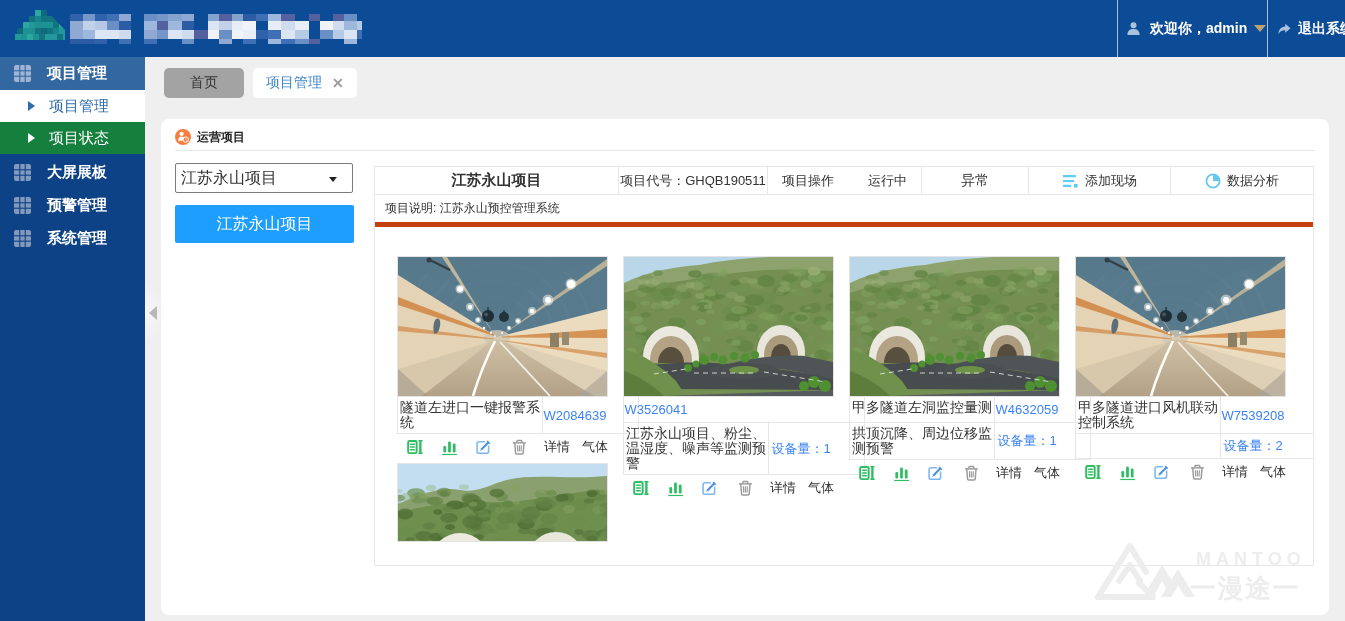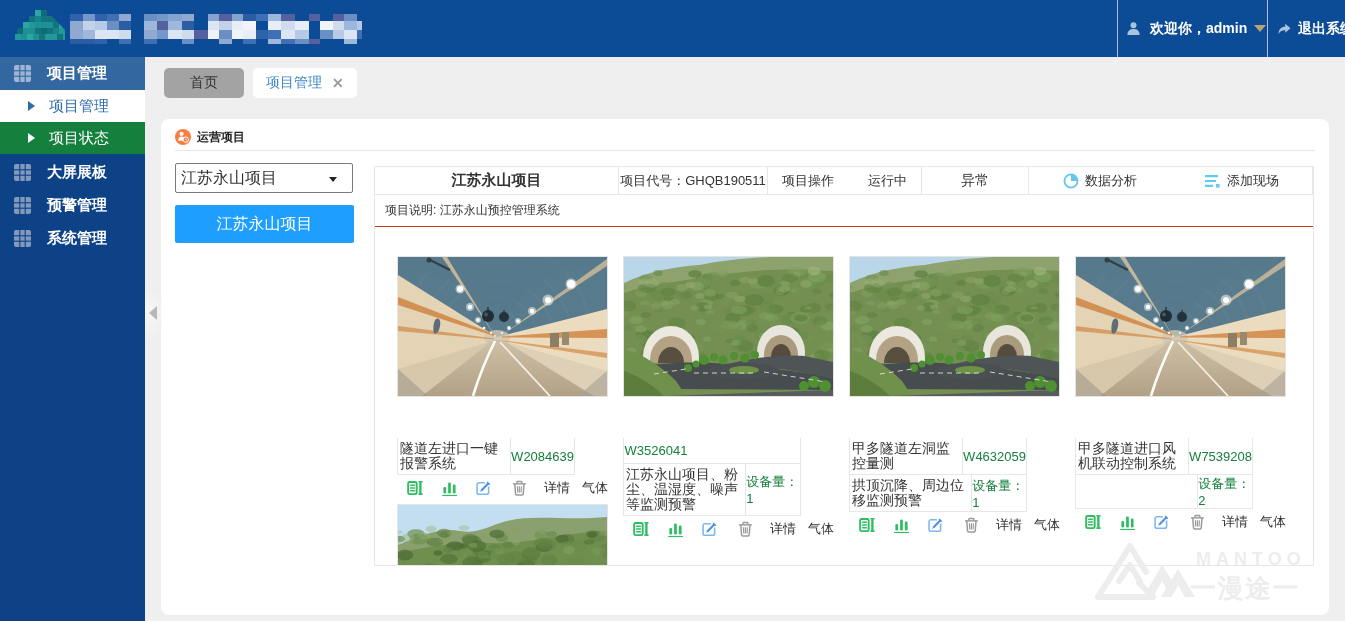--- a/index.html
+++ b/index.html
@@ -37,30 +37,30 @@
 
 #sel { position:absolute; left:14px; top:44px; width:178px; height:30px; border:1px solid #7a7a7a; border-radius:2px; background:#fff; font-size:16px; color:#333; display:flex; align-items:center; padding-left:5px; }
 #sel .arr { position:absolute; right:15px; top:13px; width:0; height:0; border-left:4.5px solid transparent; border-right:4.5px solid transparent; border-top:5.5px solid #222; }
 .pbtn { position:absolute; left:14px; width:179px; height:38px; display:flex; align-items:center; justify-content:center; font-size:16px; border-radius:2px; }
 #btn1 { top:86px; background:#1e9fff; color:#fff; }
 #btn2 { top:127px; background:#fff; color:#333; border:1px solid #ddd; height:36px; }
 
 #tbl { position:absolute; left:213px; top:47px; width:940px; height:400px; border:1px solid #e7e7e7; overflow:hidden; font-size:14px; color:#333; }
 #trow1 { display:flex; height:28px; border-bottom:1px solid #e7e7e7; }
 #trow1 .c { display:flex; align-items:center; justify-content:center; border-right:1px solid #e7e7e7; }
-#trow2 { display:flex; align-items:center; height:32px; border-bottom:1px solid #c2410c; padding-left:10px; font-size:12px; }
+#trow2 { display:flex; align-items:center; height:32px; border-bottom:5px solid #c2410c; padding-left:10px; font-size:12px; }
 #cards { position:relative; height:337px; }
 .card { position:absolute; width:211px; }
 .cimg { width:211px; height:141px; border:1px solid #e4e4e4; }
 .cimg svg { display:block; }
-.crows { width:178px; border:1px solid #e7e7e7; border-top:none;margin-top:41px; }
+.crows { width:242px; border:1px solid #e7e7e7; border-top:none; }
 .crow { display:flex; min-height:25px; }
 .crow + .crow { border-top:1px solid #e7e7e7; }
 .cname { width:145px; padding:3px 0 3px 2px; font-size:14px; line-height:15px; border-right:1px solid #e7e7e7; color:#333; }
-.ccode { width:64px; display:flex; align-items:center; justify-content:center; font-size:13px; color:#15803d; }
+.ccode { width:64px; display:flex; align-items:center; justify-content:center; font-size:13px; color:#3b82f6; }
 .icons { height:26px; display:flex; align-items:center; font-size:13px; white-space:nowrap; color:#333; }
 .icons svg { display:block; }
 .ic { margin-left:10px; }
 
 #wmark { position:absolute; right:18px; bottom:14px; width:218px; height:62px; }
 
 #collapse-halo { position:absolute; left:145px; top:283px; width:22px; height:60px; background:radial-gradient(ellipse 100% 50% at 0% 50%, rgba(251,251,251,0.8) 0%, rgba(246,246,246,0.45) 55%, rgba(239,239,239,0) 100%); }
 #collapse { position:absolute; left:149px; top:306px; width:0; height:0; border-top:7px solid transparent; border-bottom:7px solid transparent; border-right:8px solid #b8b8b8; }
 </style>
 </head>
@@ -283,32 +283,32 @@
     <div id="tbl">
       <div id="trow1">
         <div class="c" style="width:244px;font-weight:bold;font-size:15px;">江苏永山项目</div>
         <div class="c" style="width:149px;font-size:13px;">项目代号：GHQB190511</div>
         <div class="c" style="width:154px;font-size:13px;">
             <span>项目操作</span>
             <span style="width:34px"></span>
             <span>运行中</span>
           </div>
         <div class="c" style="width:107px;text-align:center;">异常</div>
-        <div class="c" style="width:142px;border-right:none;font-size:13px;"><svg width="16" height="16" viewBox="0 0 16 16" style="margin-right:6px">
-              <circle cx="8" cy="8" r="6.6" fill="none" stroke="#62c8f0" stroke-width="1.8"></circle>
-              <path d="M8,8 L8,1.4 A6.6,6.6 0 0 1 14.6,8 Z" fill="#62c8f0"></path>
-            </svg>数据分析</div>
         <div class="c" style="width:142px;font-size:13px;"><svg width="17" height="14" viewBox="0 0 17 14" style="margin-right:6px">
               <g stroke="#5ecdf5" fill="none">
                 <path d="M1,2.2 H14" stroke-width="2.2"></path>
                 <path d="M1,7 H12" stroke-width="2.2"></path>
                 <path d="M1,11.8 H9" stroke-width="2.2"></path>
               </g>
               <rect x="12" y="10" width="3.6" height="3.6" fill="#5ecdf5"></rect>
             </svg>添加现场</div>
+        <div class="c" style="width:142px;border-right:none;font-size:13px;"><svg width="16" height="16" viewBox="0 0 16 16" style="margin-right:6px">
+              <circle cx="8" cy="8" r="6.6" fill="none" stroke="#62c8f0" stroke-width="1.8"></circle>
+              <path d="M8,8 L8,1.4 A6.6,6.6 0 0 1 14.6,8 Z" fill="#62c8f0"></path>
+            </svg>数据分析</div>
       </div>
       <div id="trow2">项目说明: 江苏永山预控管理系统</div>
       <div id="cards">
           <div class="card" style="left:22px; top:29px;">
   <div class="cimg">
               <svg width="209" height="139" viewBox="0 0 209 139">
                 <use href="#tunnel"></use>
               </svg>
             </div>
   <div class="crows">

